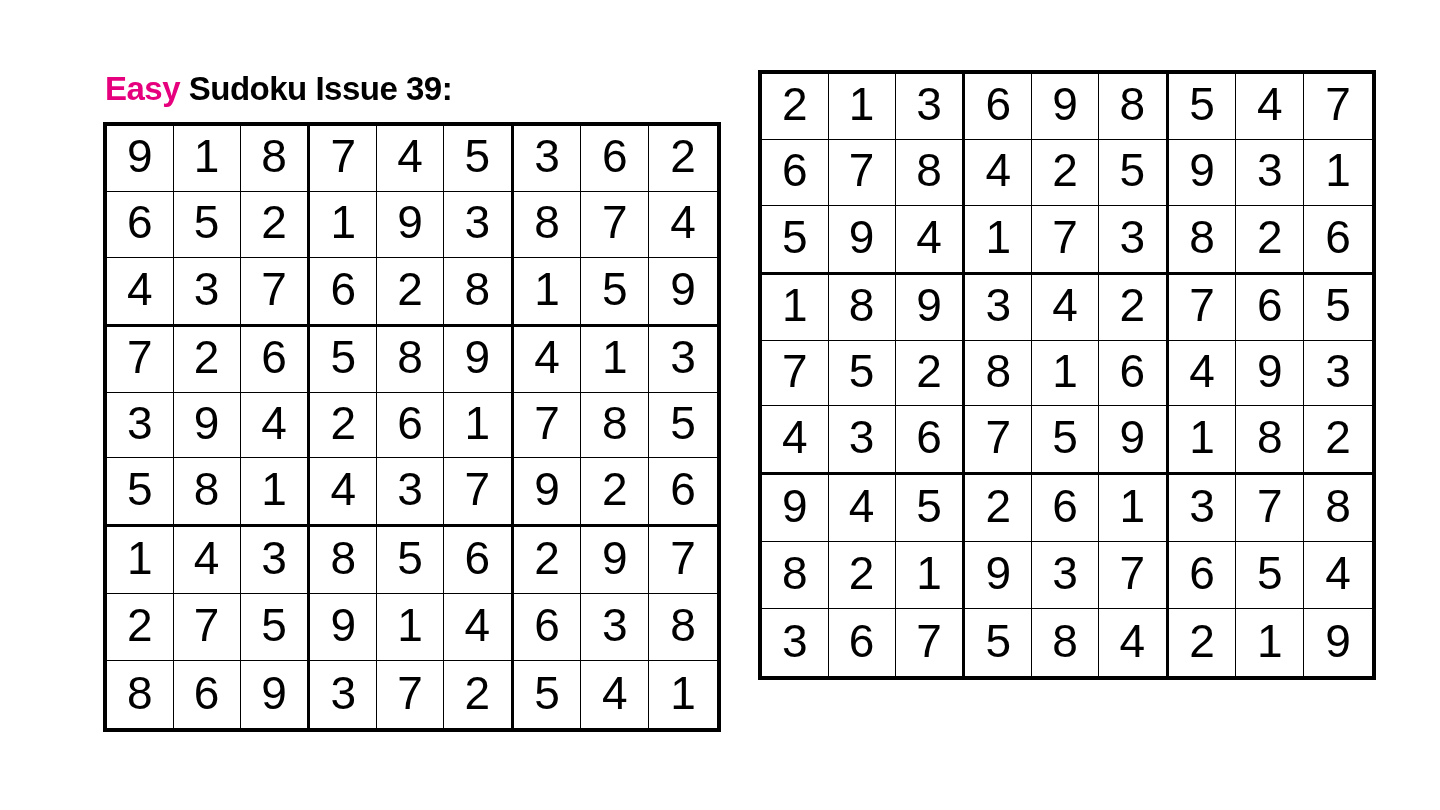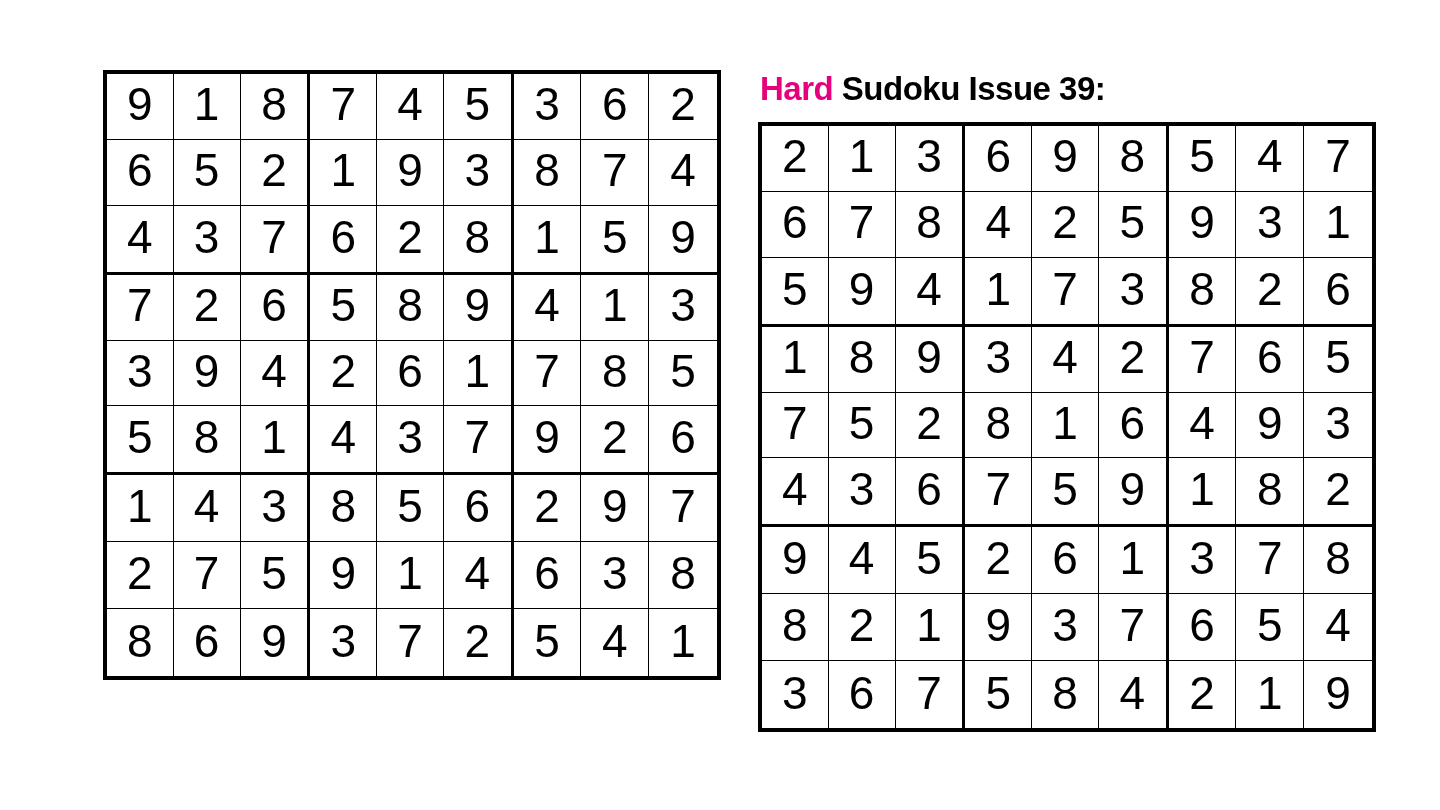--- a/index.html
+++ b/index.html
@@ -74,20 +74,23 @@
   }
   .cell:nth-child(3n) { border-right: none; }
   .cell:nth-child(n+7) { border-bottom: none; }
 </style>
 </head>
 <body>
 
 <div class="page">
 
   <div class="puzzle" id="puzzle-easy">
+    <div class="puzzle-title">
+      <span class="difficulty">Easy</span><span> Sudoku Issue 39:</span>
+    </div>
     <div class="grid" id="grid-easy">
         <div class="block">
           <div class="cell">9</div>
           <div class="cell">1</div>
           <div class="cell">8</div>
           <div class="cell">6</div>
           <div class="cell">5</div>
           <div class="cell">2</div>
           <div class="cell">4</div>
           <div class="cell">3</div>
@@ -178,23 +181,20 @@
           <div class="cell">3</div>
           <div class="cell">8</div>
           <div class="cell">5</div>
           <div class="cell">4</div>
           <div class="cell">1</div>
         </div>
       </div>
   </div>
 
   <div class="puzzle" id="puzzle-hard">
-    <div class="puzzle-title">
-      <span class="difficulty">Hard</span><span> Sudoku Issue 39:</span>
-    </div>
     <div class="grid" id="grid-hard">
         <div class="block">
           <div class="cell">2</div>
           <div class="cell">1</div>
           <div class="cell">3</div>
           <div class="cell">6</div>
           <div class="cell">7</div>
           <div class="cell">8</div>
           <div class="cell">5</div>
           <div class="cell">9</div>

